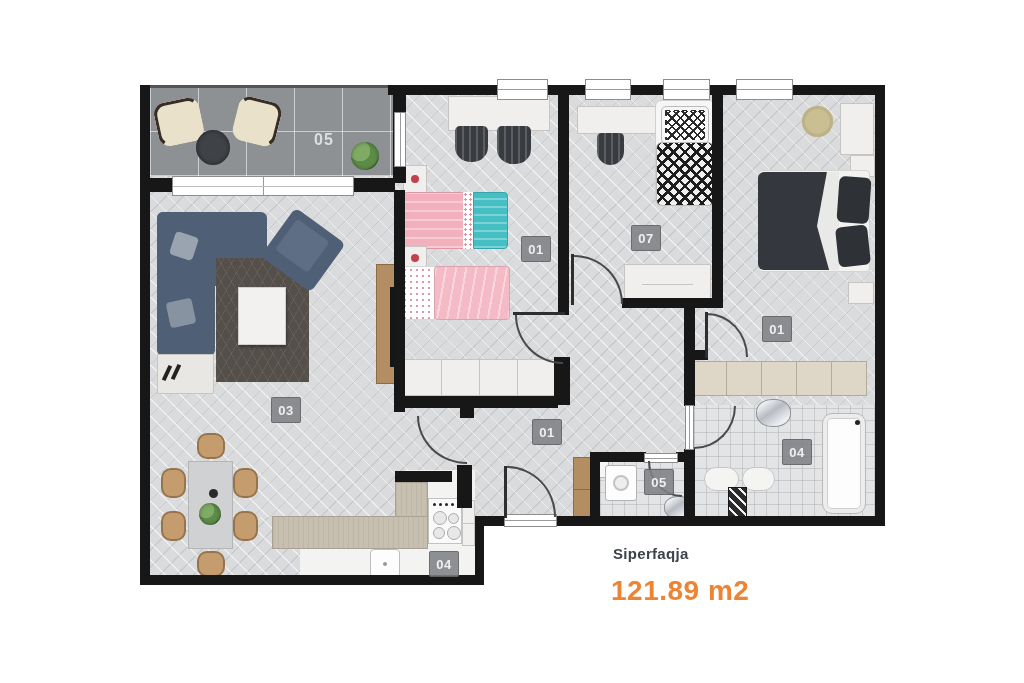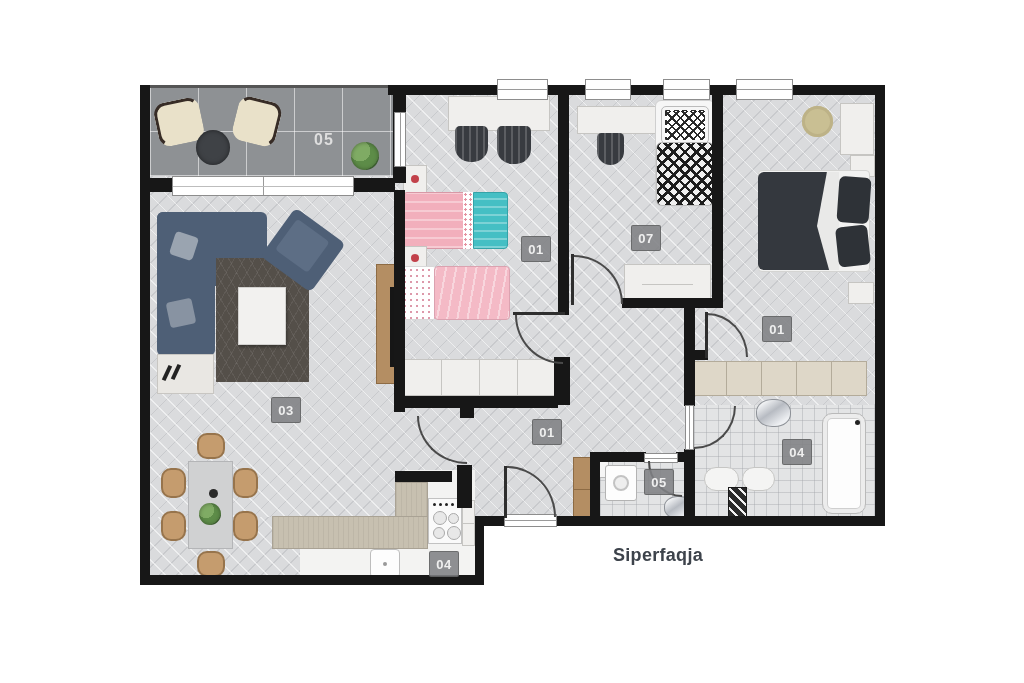--- a/index.html
+++ b/index.html
@@ -42,21 +42,21 @@
     background-image:repeating-linear-gradient(90deg, rgba(255,255,255,.18) 0 2px, transparent 2px 7px);}
   .chev{background-color:#efefef;border-radius:6px;border:1px solid #bbb;box-sizing:border-box;
     background-image:
       repeating-linear-gradient(45deg,#1d1d1d 0 2.5px,transparent 2.5px 8px),
       repeating-linear-gradient(-45deg,#1d1d1d 0 2.5px,transparent 2.5px 8px);}
   .badge{position:absolute;width:28px;height:24px;display:flex;align-items:center;justify-content:center;
     background:rgba(127,129,132,.88);color:#efefef;font-size:13px;font-weight:700;
     border:1px solid rgba(80,80,80,.55);border-radius:2px;letter-spacing:.5px;}
   .lighttag{position:absolute;color:#dedede;font-size:16px;font-weight:700;letter-spacing:1px;}
   .plant{border-radius:50%;background:radial-gradient(circle at 32% 32%, #7fab64 0 38%, #5d8c48 39% 72%, #49703a 73%);box-shadow:inset 0 0 4px rgba(0,0,0,.4);}
-  .sumlabel{position:absolute;left:613px;top:545px;font-size:18px;font-weight:700;color:#3d434b;letter-spacing:.3px;}
+  .sumlabel{position:absolute;left:613px;top:545px;font-size:15px;font-weight:700;color:#3d434b;letter-spacing:.3px;}
   .sumvalue{position:absolute;left:611px;top:575px;font-size:28px;font-weight:700;color:#ED8433;letter-spacing:.5px;}
   .dot{position:absolute;border-radius:50%;}
 </style>
 </head>
 <body>
 
 <div id="stage">
 
   <div class="abs fl-wood" style="left:149px;top:94px;width:727px;height:423px;"></div>
   <div class="abs fl-wood" style="left:149px;top:517px;width:326px;height:59px;"></div>
@@ -218,14 +218,15 @@
   <div class="badge" style="left:429px;top:551px;">04</div>
   <div class="badge" style="left:271px;top:397px;">03</div>
   <div class="badge" style="left:521px;top:236px;">01</div>
   <div class="badge" style="left:631px;top:225px;">07</div>
   <div class="badge" style="left:762px;top:316px;">01</div>
   <div class="badge" style="left:782px;top:439px;">04</div>
   <div class="badge" style="left:644px;top:469px;">05</div>
   <div class="lighttag" style="left:314px;top:131px;">05</div>
 
   <div class="sumlabel">Siperfaqja</div>
+  <div class="sumvalue">121.89 m2</div>
 
 </div>
 
 </body></html>

